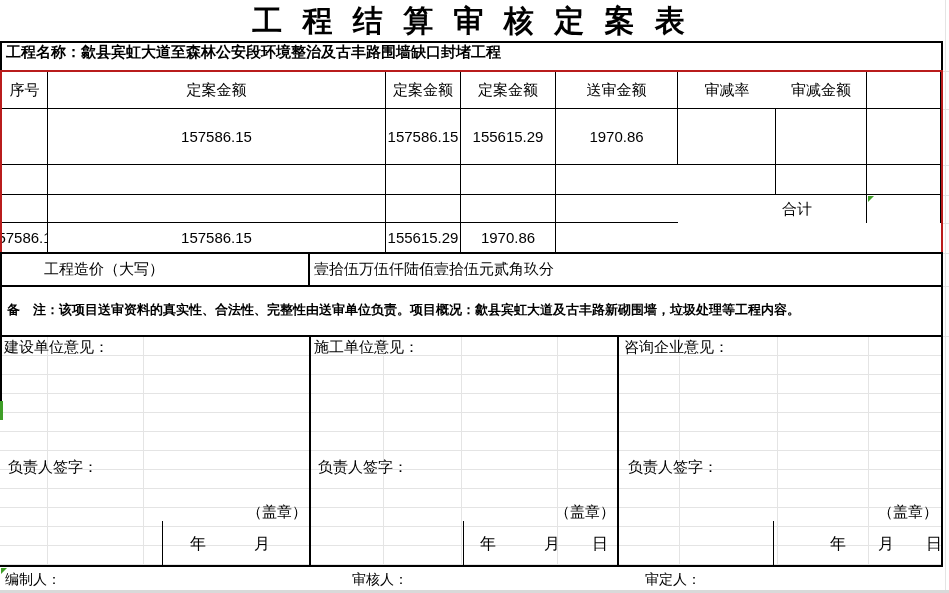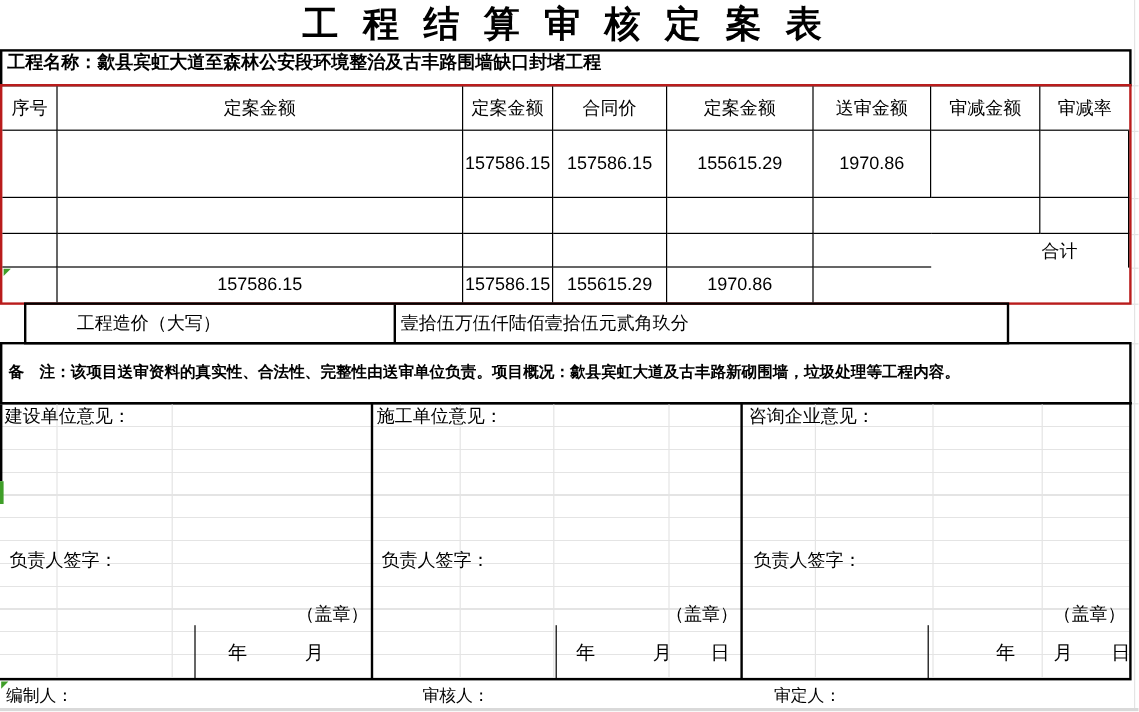--- a/index.html
+++ b/index.html
@@ -30,22 +30,22 @@
     border-right:1px solid #000; border-bottom:1px solid #000;
     display:flex; align-items:center; justify-content:center;
     font-size:15px; text-align:center; position:relative; overflow:hidden;
   }
   .cell.cLast { border-right:none; }
   .cell.rLast { border-bottom:none; }
   .cell.name { padding:0 10px; line-height:20px; }
   .cell.total-label { grid-column:span 2; padding-left:50px; }
 
   .costrow {
-    position:absolute; left:0; top:252px; width:821px; height:35px;
-    border:2px solid #000; display:flex; font-size:15px;margin-left:20px;
+    position:absolute; left:0; top:252px; width:943px; height:35px;
+    border:2px solid #000; display:flex; font-size:15px;
   }
   .cost-label { width:308px; border-right:2px solid #000; display:flex; align-items:center; padding-left:42px; }
   .cost-value { flex:1; display:flex; align-items:center; padding-left:4px; }
 
   .notebox {
     position:absolute; left:0; top:285px; width:943px; height:52px;
     border:2px solid #000; font-weight:bold; font-size:13px; padding:14px 4px 0 5px;
   }
 
   .opinions {
@@ -92,25 +92,24 @@
 
   <div class="subheader">
     <span>工程名称：歙县宾虹大道至森林公安段环境整治及古丰路围墙缺口封堵工程</span>
   </div>
 
   <div class="maintable">
 
     <div class="cell">序号</div>
     <div class="cell">定案金额</div>
     <div class="cell">定案金额</div>
-    <div class="cell">合同价</div>
     <div class="cell">定案金额</div>
     <div class="cell">送审金额</div>
+    <div class="cell cLast">审减率</div>
     <div class="cell">审减金额</div>
-    <div class="cell cLast">审减率</div>
 
     <div class="cell"></div>
     <div class="cell"></div>
     <div class="cell">157586.15</div>
     <div class="cell">157586.15</div>
     <div class="cell">155615.29</div>
     <div class="cell">1970.86</div>
 
     <div class="cell"></div>
     <div class="cell"></div>

